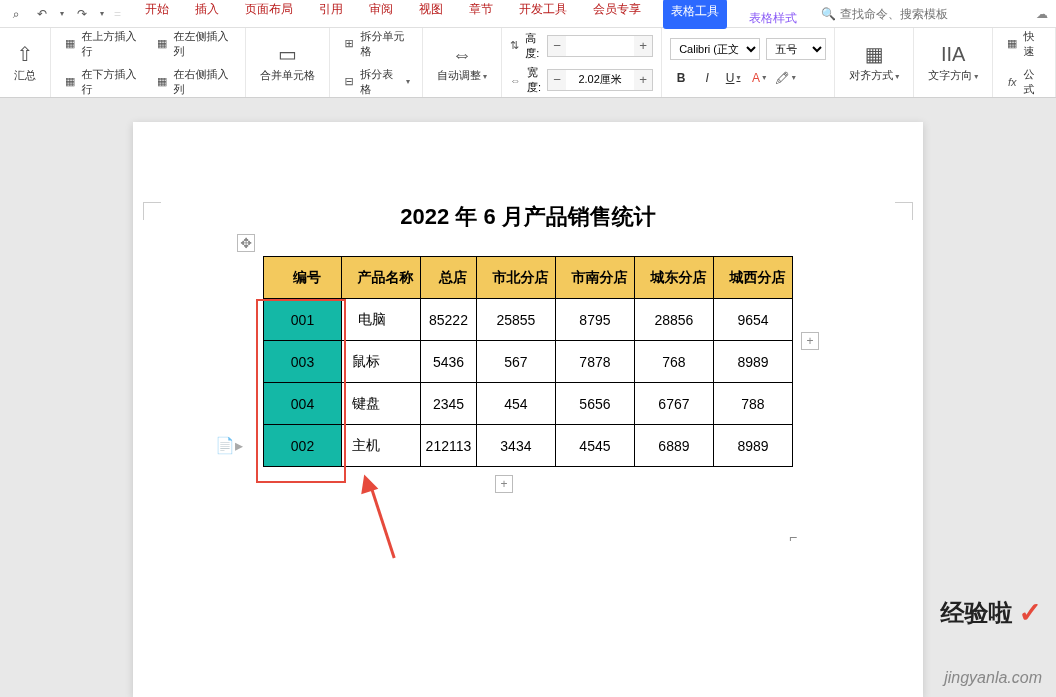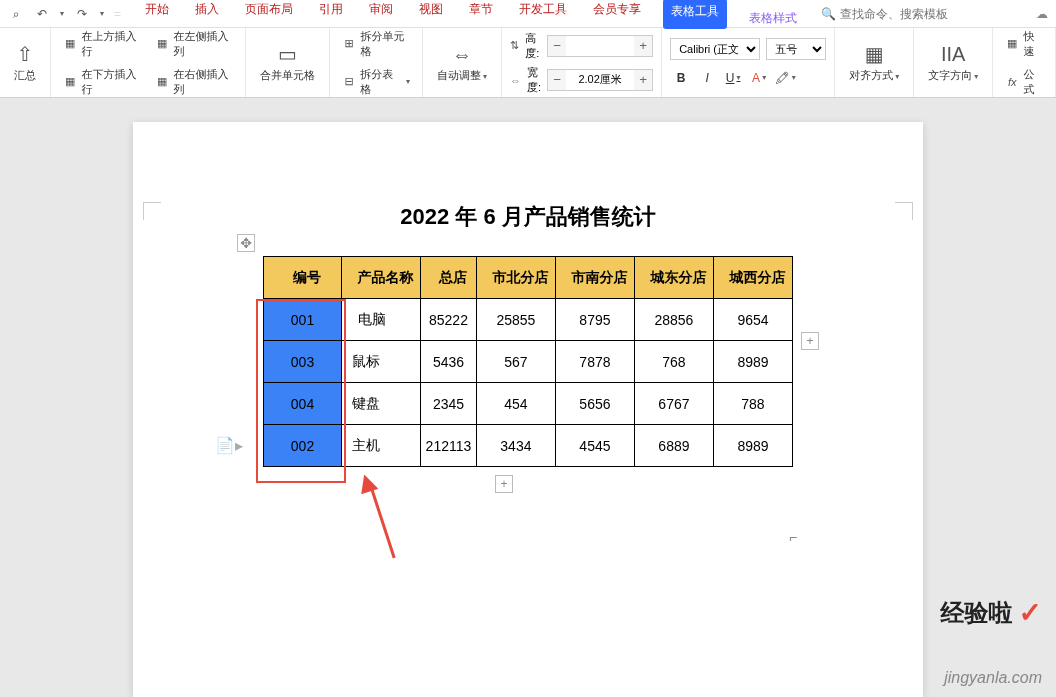--- a/index.html
+++ b/index.html
@@ -45,21 +45,21 @@
     
     .doc-title { font-size: 22px; font-weight: bold; text-align: center; margin-bottom: 24px; color: #000; }
     
     .table-wrapper { position: relative; margin: 0 auto; width: 530px; }
     .move-handle { position: absolute; left: -26px; top: -22px; width: 18px; height: 18px; border: 1px solid #bbb; background: #fff; display: flex; align-items: center; justify-content: center; cursor: move; color: #888; font-size: 14px; }
     
     table { border-collapse: collapse; width: 100%; }
     th, td { border: 1px solid #000; text-align: center; height: 42px; font-size: 14px; }
     th { background: #f3c95d; font-weight: bold; color: #000; padding-left: 9px; }
     td { background: #fff; color: #000; }
-    td.selected { background: #3b82f6; }
+    td.selected { background: #14b8a6; }
     
     .sel-outline { position: absolute; border: 2px solid #e64a3c; left: -7px; top: 43px; width: 90px; height: 184px; pointer-events: none; }
     
     .row-add { position: absolute; right: -26px; top: 76px; width: 18px; height: 18px; border: 1px solid #bbb; display: flex; align-items: center; justify-content: center; background: #fff; cursor: pointer; color: #888; }
     .col-add { position: absolute; left: 232px; bottom: -26px; width: 18px; height: 18px; border: 1px solid #bbb; display: flex; align-items: center; justify-content: center; background: #fff; cursor: pointer; color: #888; }
     .resize-handle { position: absolute; right: -10px; bottom: -76px; width: 14px; height: 14px; color: #888; font-size: 14px; }
     
     .side-icon { position: absolute; left: -48px; top: 180px; color: #aaa; font-size: 16px; }
     
     .arrow-line { position: absolute; top: 226px; left: 105px; width: 3px; height: 80px; background: #e64a3c; transform: rotate(-18deg); transform-origin: top center; }

